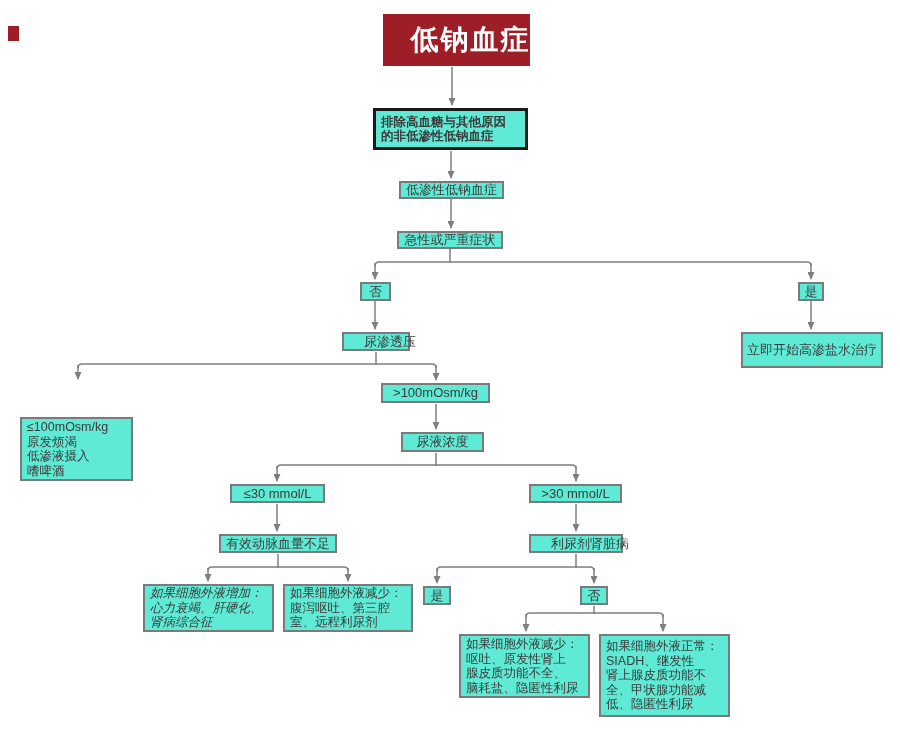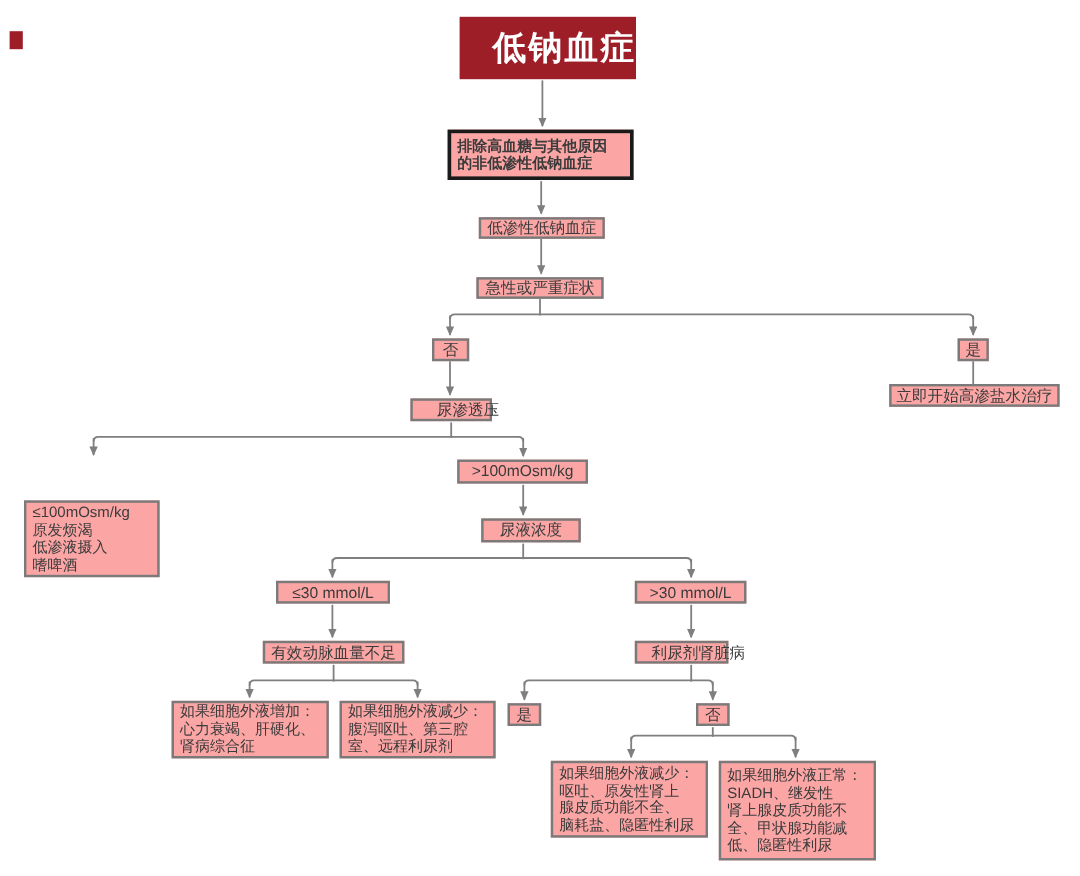--- a/index.html
+++ b/index.html
@@ -4,21 +4,21 @@
 <style>
   :root{
     --accent:#9E1E28; --box-border:#7A7A7A; --box-text:#3B3B3B;
     --connector:#7F7F7F; --bold-border:#1A1A1A;
   }
   html,body{margin:0;padding:0;background:#fff;}
   #stage{position:relative;width:900px;height:730px;background:#fff;overflow:hidden;
          font-family:"Liberation Sans","DejaVu Sans",sans-serif;}
   #wires{position:absolute;left:0;top:0;width:900px;height:730px;}
   .node{position:absolute;box-sizing:border-box;border:2px solid var(--box-border);
-        background:#fca5a5;color:var(--box-text);font-size:13px;line-height:16px;
+        background:#5eead4;color:var(--box-text);font-size:13px;line-height:16px;
         display:flex;align-items:center;justify-content:center;white-space:nowrap;}
   .node.list{flex-direction:column;align-items:flex-start;justify-content:center;
         padding:2px 5px;line-height:14.5px;font-size:12.5px;}
   .list span{display:block;white-space:nowrap;}
   .title{background:var(--accent);border:none;color:#fff;font-weight:bold;
         font-size:28px;letter-spacing:2px;padding-left:28px;}
   .bold-box{border:3px solid var(--bold-border);font-weight:bold;font-size:13.5px;
         line-height:17px;padding:2px 7px;}
   .corner{position:absolute;background:var(--accent);}
 </style>
@@ -107,44 +107,44 @@
   </div>
 
   <div class="node" style="left:399px;top:181px;width:105px;height:18px;">低渗性低钠血症</div>
 
   <div class="node" style="left:397px;top:231px;width:106px;height:18px;">急性或严重症状</div>
 
   <div class="node" style="left:360px;top:282px;width:31px;height:19px;">否</div>
 
   <div class="node" style="left:798px;top:282px;width:26px;height:19px;">是</div>
 
-  <div class="node" style="left:741px;top:320px;width:142px;height:19px;">立即开始高渗盐水治疗</div>
+  <div class="node" style="left:741px;top:332px;width:142px;height:36px;">立即开始高渗盐水治疗</div>
 
   <div class="node" style="left:342px;top:332px;width:68px;height:19px;padding-left:28px;">尿渗透压</div>
 
   <div class="node list" style="left:20px;top:382px;width:113px;height:64px;margin-top:35px;">
     <span>≤100mOsm/kg</span>
     <span>原发烦渴</span>
     <span>低渗液摄入</span>
     <span>嗜啤酒</span>
   </div>
 
   <div class="node" style="left:381px;top:383px;width:109px;height:20px;">&gt;100mOsm/kg</div>
 
   <div class="node" style="left:401px;top:432px;width:83px;height:20px;">尿液浓度</div>
 
   <div class="node" style="left:230px;top:484px;width:95px;height:19px;">≤30 mmol/L</div>
 
   <div class="node" style="left:529px;top:484px;width:93px;height:19px;">&gt;30 mmol/L</div>
 
   <div class="node" style="left:219px;top:534px;width:118px;height:19px;">有效动脉血量不足</div>
 
-  <div class="node" style="left:529px;top:534px;width:78px;height:19px;padding-left:28px;">利尿剂肾脏病</div>
+  <div class="node" style="left:529px;top:534px;width:94px;height:19px;padding-left:28px;">利尿剂肾脏病</div>
 
-  <div class="node list" style="left:143px;top:584px;width:131px;height:48px;">
+  <div class="node list" style="left:143px;top:584px;width:131px;height:48px;font-style:italic;">
     <span>如果细胞外液增加：</span>
     <span>心力衰竭、肝硬化、</span>
     <span>肾病综合征</span>
   </div>
 
   <div class="node list" style="left:283px;top:584px;width:130px;height:48px;">
     <span>如果细胞外液减少：</span>
     <span>腹泻呕吐、第三腔</span>
     <span>室、远程利尿剂</span>
   </div>

